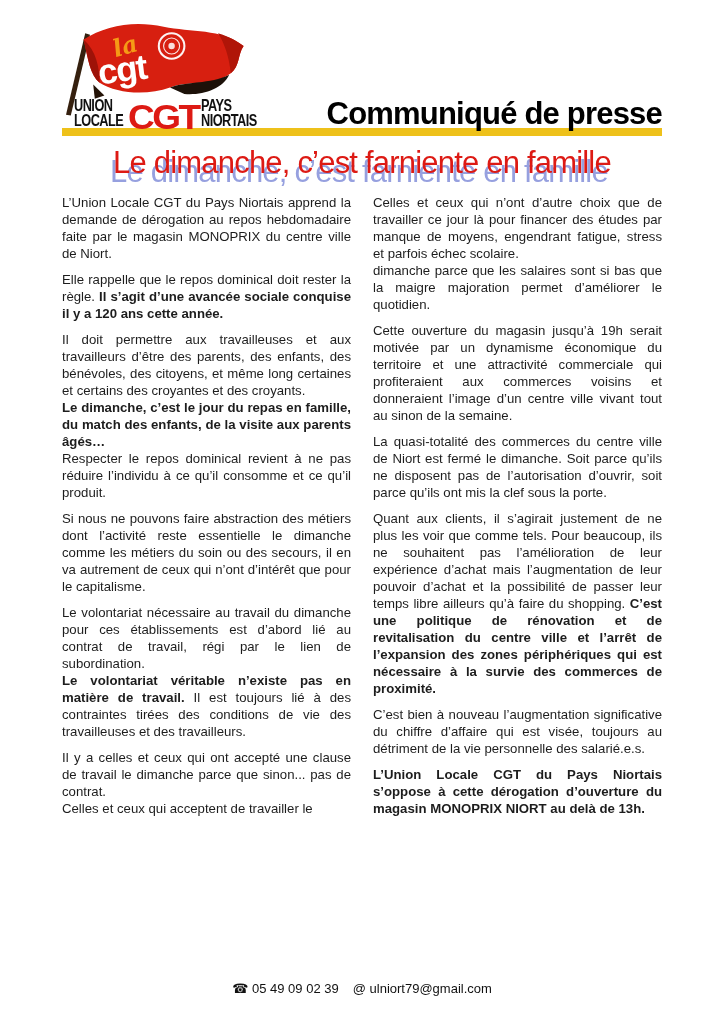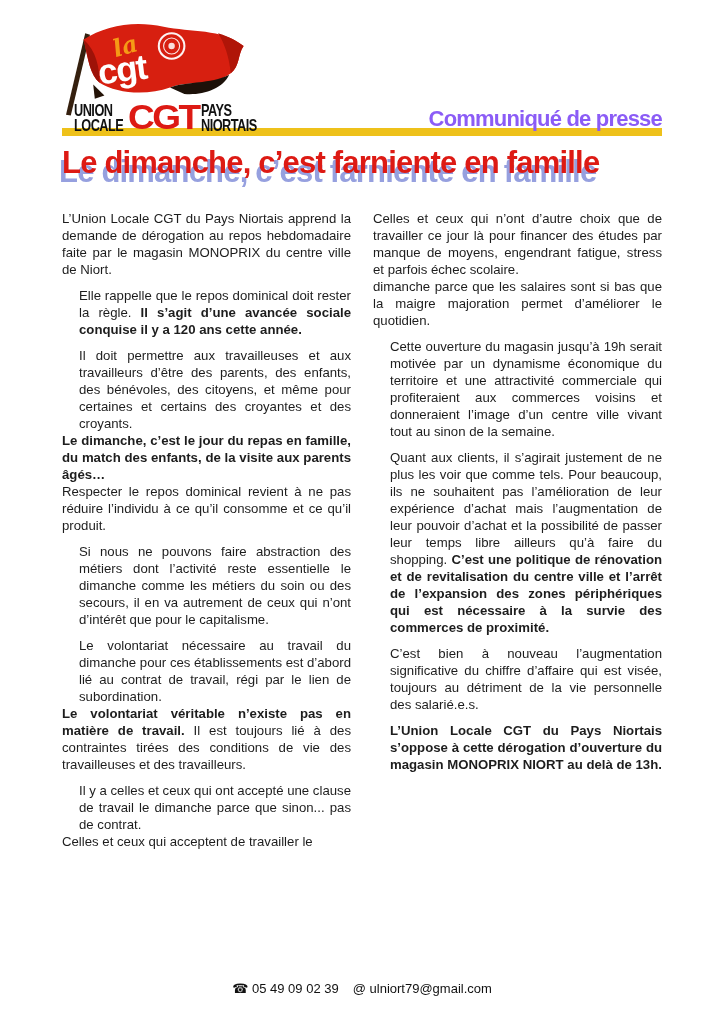--- a/index.html
+++ b/index.html
@@ -4,33 +4,33 @@
 <style>
   html,body { margin:0; padding:0; background:#ffffff; }
   body { width:724px; height:1024px; font-family:"Liberation Sans",sans-serif; color:#1c1c1c; }
   .page { position:relative; width:724px; height:1024px; overflow:hidden; background:#fff; }
 
   
   header { padding:28px 62px 0 62px; }
   .brand-row { position:relative; display:flex; align-items:flex-end; justify-content:space-between; height:100px; }
   .logo { position:relative; width:252px; height:100px; flex:none; }
   .flag-svg { position:absolute; left:-4px; top:-6px; }
-  .org { position:absolute; left:12px; bottom:-4px; display:flex; align-items:flex-end; white-space:nowrap; }
+  .org { position:absolute; left:12px; bottom:-4px; display:flex; align-items:flex-start; white-space:nowrap; }
   .org .stack { display:inline-block; font-weight:bold; font-size:14.5px; line-height:0.88; letter-spacing:-0.6px; color:#111; transform:scale(0.88,1.12); transform-origin:left bottom; }
   .org .cgt-big { display:inline-block; color:var(--red); font-size:37px; font-weight:bold; letter-spacing:-2.5px; line-height:0.8; margin:0 2px 0 -2px; transform:scaleY(0.95); transform-origin:left bottom; }
-  .presse { margin:0 0 -4px 11px; font-size:22px; font-weight:bold; color:#8b5cf6; letter-spacing:-0.8px; white-space:nowrap; }
+  .presse { margin:0 0 -4px 11px; font-size:31px; font-weight:bold; color:#000000; letter-spacing:-0.8px; white-space:nowrap; }
   .yellow-bar { height:8px; background:var(--yellow); margin-top:0px; }
-  .headline { margin:9px 0 16px 0; text-align:left; font-size:31px; font-weight:bold; color:var(--red); letter-spacing:-0.8px; white-space:nowrap;
+  .headline { margin:9px 0 0 0; text-align:center; font-size:31px; font-weight:normal; color:var(--red); letter-spacing:-0.8px; white-space:nowrap;
               text-shadow:-3px 9px 0 var(--shadow); }
 
   
   main.columns { display:flex; gap:22px; padding:13px 62px 0 62px; }
   .col { flex:1 1 0; min-width:0; text-align:justify; font-size:13.2px; line-height:17px; color:#1d1d1d; }
   .col p { margin:0; }
-  .col p.gap { margin-top:9px;margin-left:17px; }
+  .col p.gap { margin-top:9px; }
   .col .b { font-weight:bold; }
 
   
   footer { position:absolute; left:0; right:0; bottom:26px; text-align:center; font-size:13px; line-height:1.5; color:#111; }
   footer .b { font-weight:bold; }
   footer .sep { display:inline-block; width:14px; }
 </style>
 </head>
 <body>
 
@@ -74,33 +74,34 @@
 
     <div class="yellow-bar"></div>
 
     <h2 class="headline">Le dimanche, c’est farniente en famille</h2>
   </header>
 
   <main class="columns">
     <div class="col">
         <p class=""><span>L’Union Locale CGT du Pays Niortais apprend la demande de dérogation au repos hebdomadaire faite par le magasin MONOPRIX du centre ville de Niort.</span></p>
         <p class="gap"><span>Elle rappelle que le repos dominical doit rester la règle. </span><span class="b">Il s’agit d’une avancée sociale conquise il y a 120 ans cette année.</span></p>
-        <p class="gap"><span>Il doit permettre aux travailleuses et aux travailleurs d’être des parents, des enfants, des bénévoles, des citoyens, et même pour certaines et certains des croyantes et des croyants.</span></p>
+        <p class="gap"><span>Il doit permettre aux travailleuses et aux travailleurs d’être des parents, des enfants, des bénévoles, des citoyens, et même long certaines et certains des croyantes et des croyants.</span></p>
         <p class=""><span class="b">Le dimanche, c’est le jour du repas en famille, du match des enfants, de la visite aux parents âgés…</span></p>
         <p class=""><span>Respecter le repos dominical revient à ne pas réduire l’individu à ce qu’il consomme et ce qu’il produit.</span></p>
         <p class="gap"><span>Si nous ne pouvons faire abstraction des métiers dont l’activité reste essentielle le dimanche comme les métiers du soin ou des secours, il en va autrement de ceux qui n’ont d’intérêt que pour le capitalisme.</span></p>
         <p class="gap"><span>Le volontariat nécessaire au travail du dimanche pour ces établissements est d’abord lié au contrat de travail, régi par le lien de subordination.</span></p>
         <p class=""><span class="b">Le volontariat véritable n’existe pas en matière de travail. </span><span>Il est toujours lié à des contraintes tirées des conditions de vie des travailleuses et des travailleurs.</span></p>
         <p class="gap"><span>Il y a celles et ceux qui ont accepté une clause de travail le dimanche parce que sinon... pas de contrat.</span></p>
         <p class=""><span>Celles et ceux qui acceptent de travailler le</span></p>
       </div>
     <div class="col">
         <p class=""><span>Celles et ceux qui n’ont d’autre choix que de travailler ce jour là pour financer des études par manque de moyens, engendrant fatigue, stress et parfois échec scolaire.</span></p>
         <p class=""><span>dimanche parce que les salaires sont si bas que la maigre majoration permet d’améliorer le quotidien.</span></p>
         <p class="gap"><span>Cette ouverture du magasin jusqu’à 19h serait motivée par un dynamisme économique du territoire et une attractivité commerciale qui profiteraient aux commerces voisins et donneraient l’image d’un centre ville vivant tout au sinon de la semaine.</span></p>
+        <p class="gap"><span>La quasi-totalité des commerces du centre ville de Niort est fermé le dimanche. Soit parce qu’ils ne disposent pas de l’autorisation d’ouvrir, soit parce qu’ils ont mis la clef sous la porte.</span></p>
         <p class="gap"><span>Quant aux clients, il s’agirait justement de ne plus les voir que comme tels. Pour beaucoup, ils ne souhaitent pas l’amélioration de leur expérience d’achat mais l’augmentation de leur pouvoir d’achat et la possibilité de passer leur temps libre ailleurs qu’à faire du shopping. </span><span class="b">C’est une politique de rénovation et de revitalisation du centre ville et l’arrêt de l’expansion des zones périphériques qui est nécessaire à la survie des commerces de proximité.</span></p>
         <p class="gap"><span>C’est bien à nouveau l’augmentation significative du chiffre d’affaire qui est visée, toujours au détriment de la vie personnelle des salarié.e.s.</span></p>
         <p class="gap"><span class="b">L’Union Locale CGT du Pays Niortais s’oppose à cette dérogation d’ouverture du magasin MONOPRIX NIORT au delà de 13h.</span></p>
       </div>
   </main>
 
   <footer>
     <div>
       <span>☎</span>
       <span>05 49 09 02 39</span><span class="sep"></span><span>@</span>

